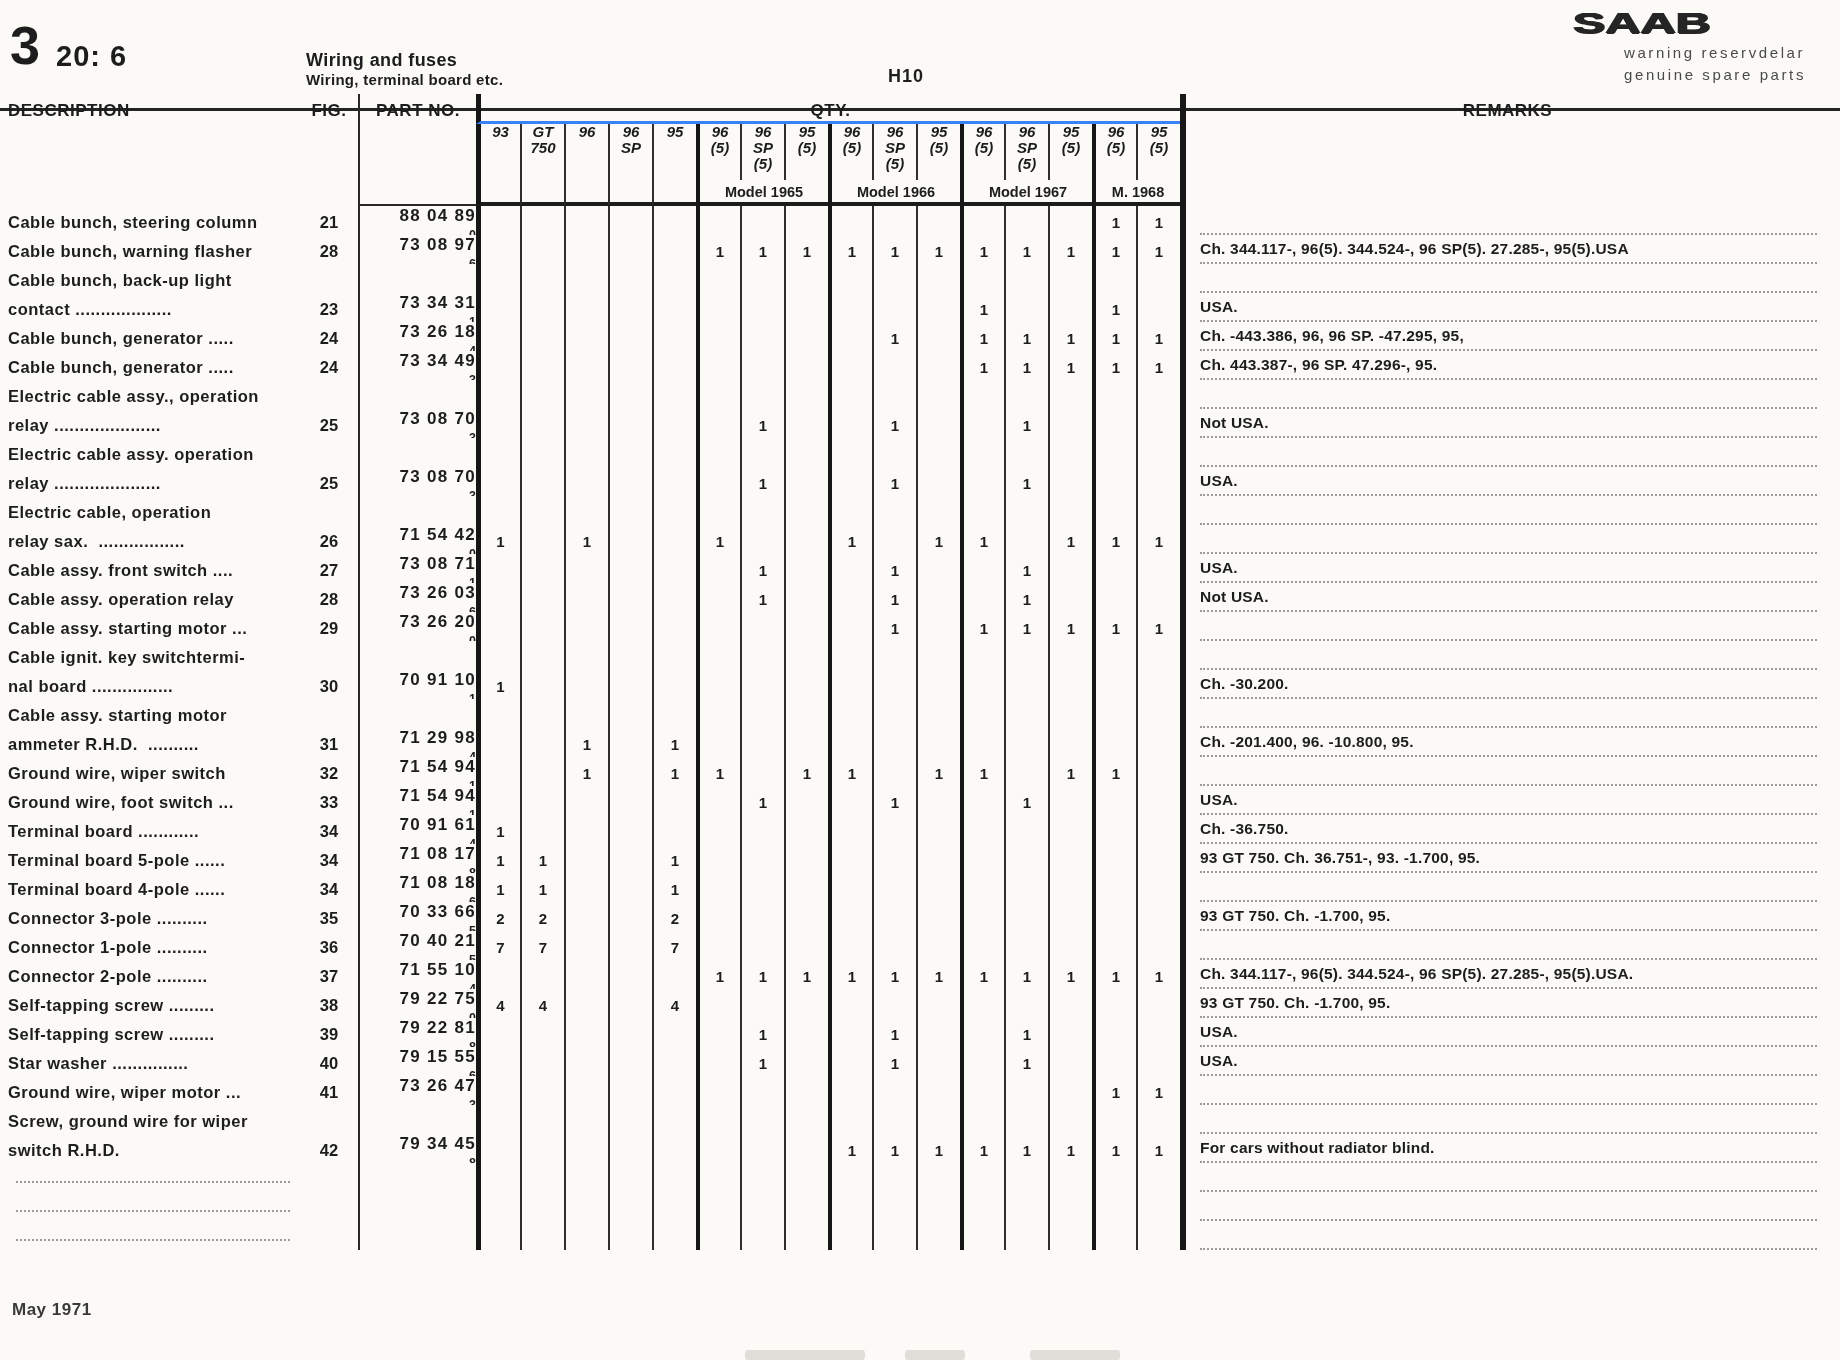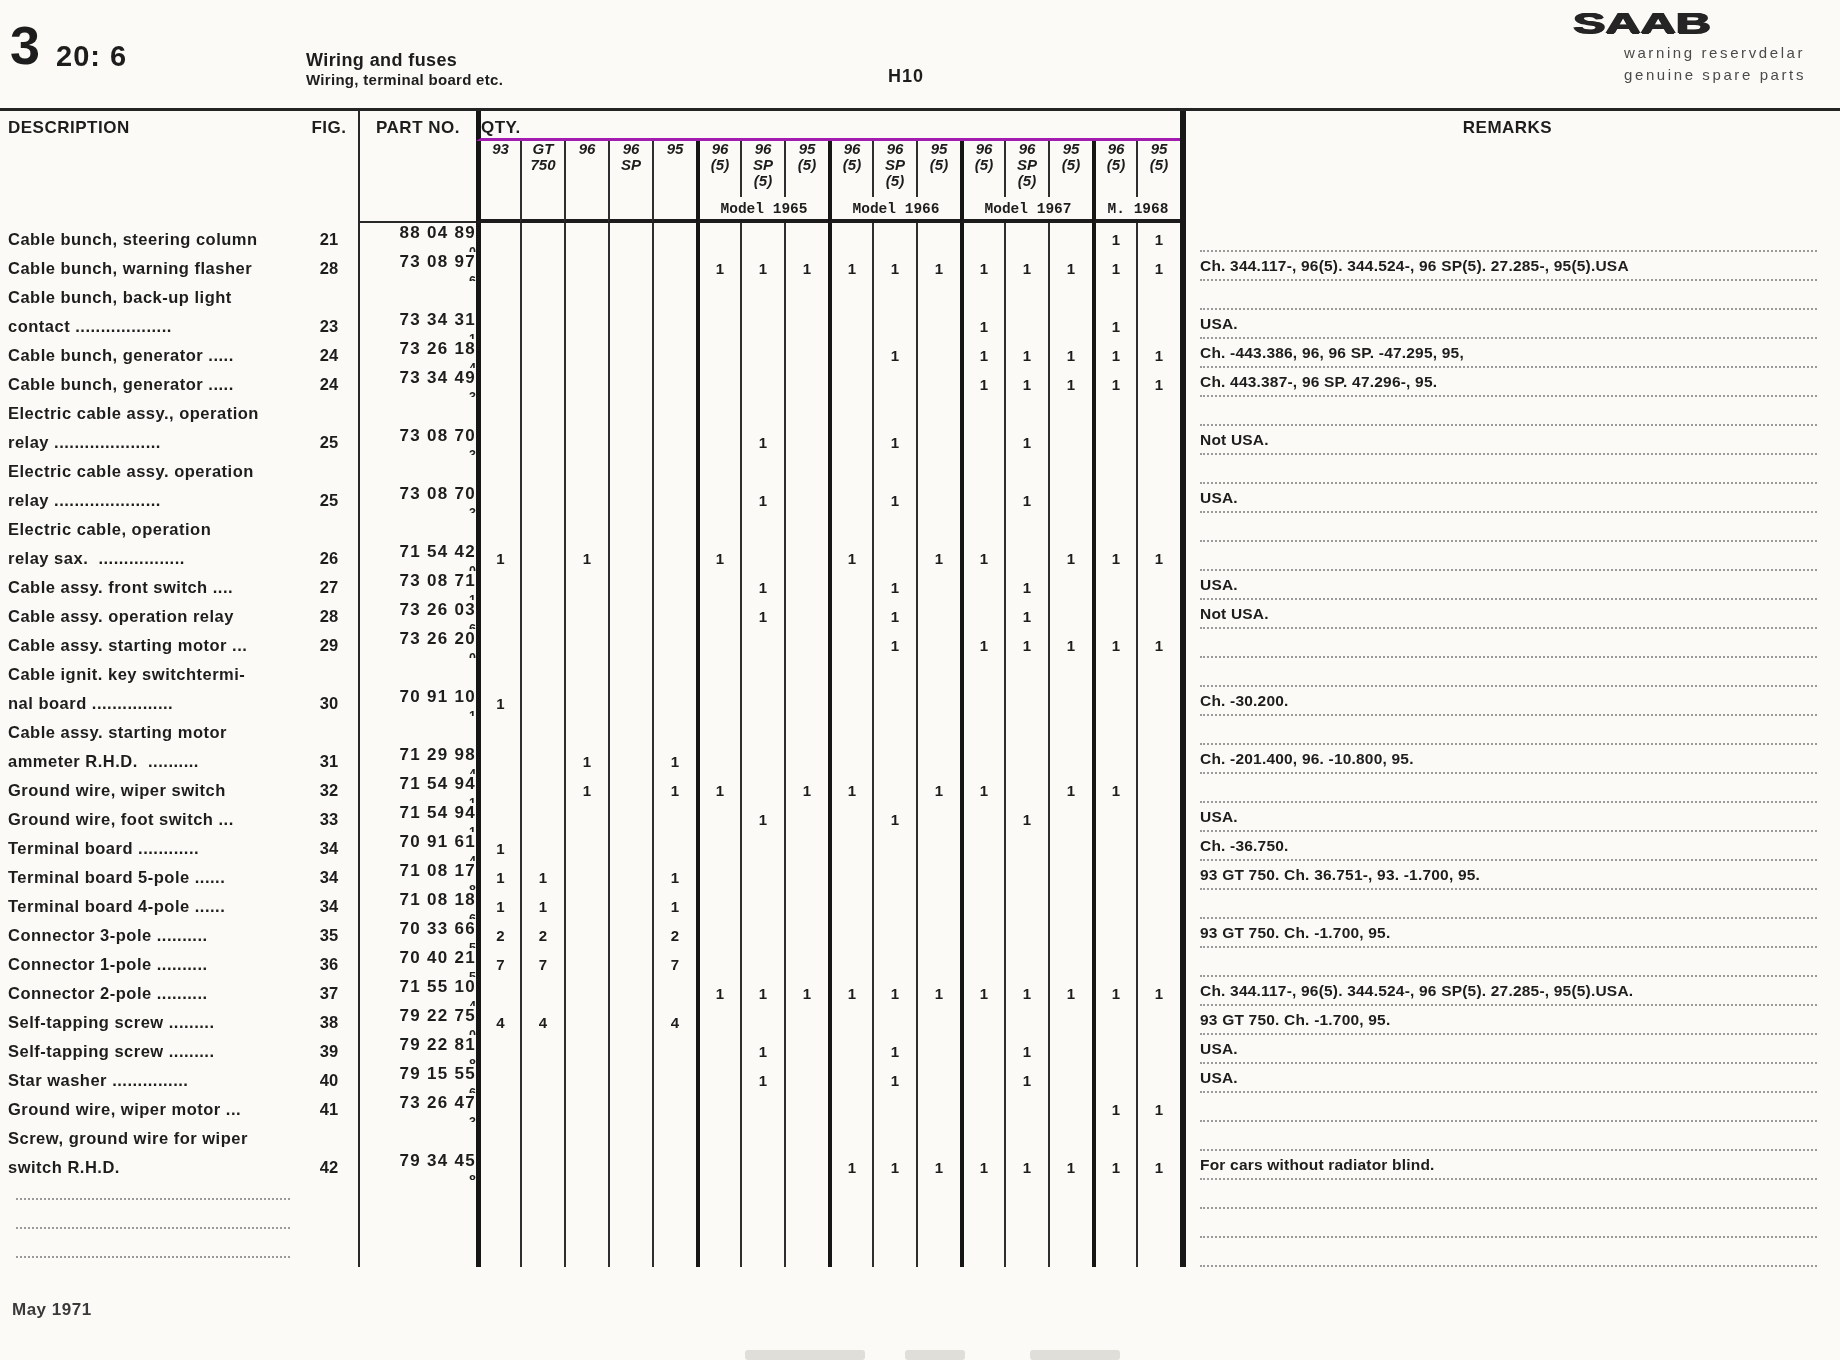--- a/index.html
+++ b/index.html
@@ -18,37 +18,37 @@
   .brand-block{position:absolute;right:34px;top:4px;text-align:left;}
   .brand-logo{
     font-size:38px;font-weight:bold;letter-spacing:0px;line-height:1;
     transform:scaleY(.8) scaleX(1.28);transform-origin:100% 50%;
     color:#252525;text-shadow:1px 0 currentColor,-1px 0 currentColor,0 1px currentColor;
   }
   .brand-tag{font-size:15px;color:#4a4a4a;letter-spacing:2.6px;line-height:22px;font-weight:normal;}
   .top-rule{position:absolute;left:0;top:108px;width:1840px;height:3px;background:#242424;}
 
   
-  .tablewrap{position:absolute;left:0;top:111px;width:1829px;}
+  .tablewrap{position:absolute;left:0;top:94px;width:1829px;}
   .grid{display:grid;grid-template-columns:300px 58px 118px repeat(16,44px) minmax(0,1fr);}
-  .g3{display:grid;grid-template-columns:300px 58px 118px repeat(5,44px) 132px 132px 132px 88px minmax(0,1fr);font-family:Liberation Mono, monospace;}
+  .g3{display:grid;grid-template-columns:300px 58px 118px repeat(5,44px) 132px 132px 132px 88px minmax(0,1fr);}
 
   .c-part{border-left:2px solid #282828;}
   .c-rem{border-left:6px solid #181818;}
   .q{border-left:2px solid #2e2e2e;}
   .q.first{border-left:5px solid #161616;}
   .q.g{border-left:4px solid #161616;}
 
   
   .h1{height:30px;}
   .h1 .hd{font-size:17px;font-weight:bold;letter-spacing:.5px;padding-top:7px;}
   .h1 .hd-desc{padding-left:8px;}
   .h1 .hd-fig{text-align:center;}
   .h1 .hd-part{padding-left:16px;}
-  .h1 .hd-qty{grid-column:4/20;border-left:5px solid #161616;border-bottom:3px solid #a21caf;}
+  .h1 .hd-qty{grid-column:4/20;text-align:center;border-left:5px solid #161616;border-bottom:3px solid #3b82f6;}
   .h1 .hd-rem{text-align:center;}
 
   
   .h2{height:56px;}
   .lab{display:flex;flex-direction:column;justify-content:flex-start;align-items:center;
        font-size:15px;font-weight:bold;line-height:16px;padding-bottom:2px;text-align:center;font-style:italic;}
   .lab.single{padding-bottom:19px;}
 
   
   .h3{height:26px;}

